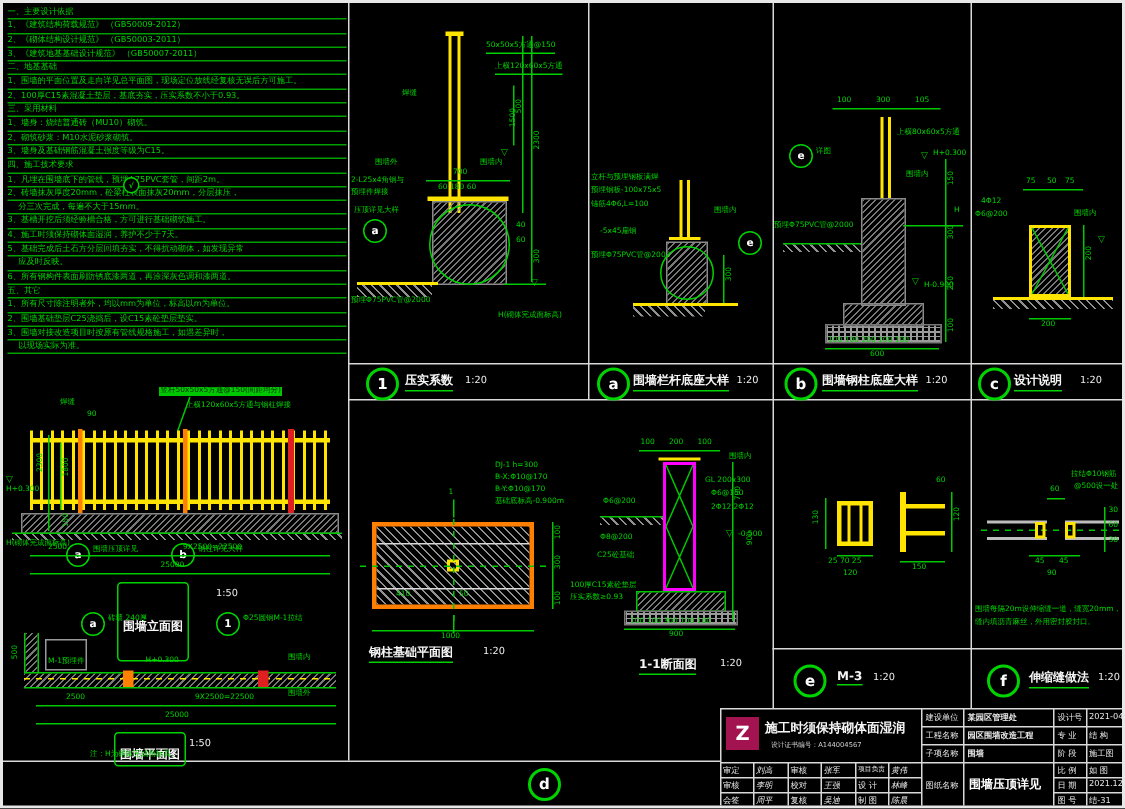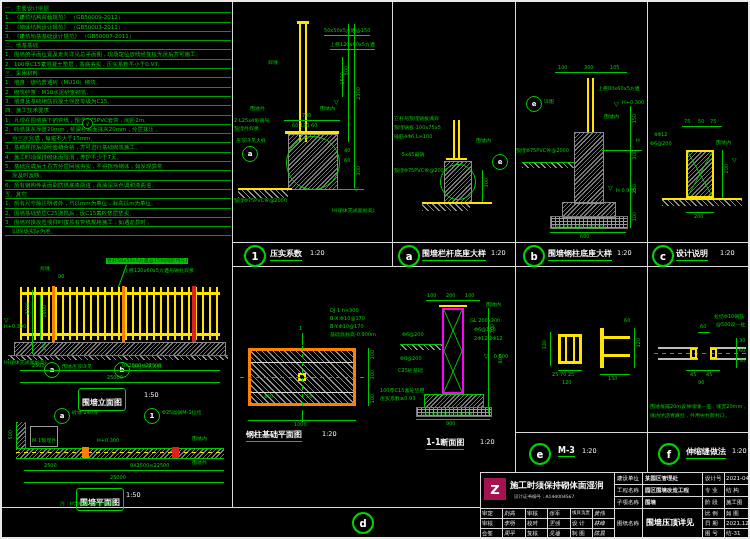--- a/index.html
+++ b/index.html
@@ -110,21 +110,21 @@
   <div class="g5" style="left:60px;top:362px;">围墙压顶详见</div>
   <div class="mk" style="left:112px;top:360px;width:14px;height:14px;font-size:7px;border-width:1px;">b</div>
   <div class="g5" style="left:130px;top:362px;">钢柱详见大样</div>
 
   <div class="hl" style="left:18px;top:368px;width:200px;"></div>
   <div class="g5" style="left:30px;top:361px;">2500</div>
   <div class="g5" style="left:120px;top:361px;">9X2500=22500</div>
   <div class="hl" style="left:18px;top:380px;width:200px;"></div>
   <div class="g5" style="left:105px;top:373px;">25000</div>
 
-  <div class="ab" style="left:76px;top:386px;border:1px solid #00d400;border-radius:3px;padding:1px 3px;">
+  <div class="ab" style="left:76px;top:386px;border:1px solid #00d400;border-radius:3px;padding:16px 3px;">
     <span class="w8" style="position:static;">围墙立面图</span>
   </div>
   <span class="w7" style="left:142px;top:389px;">1:50</span>
 
   <div class="mk" style="left:52px;top:406px;width:14px;height:14px;font-size:7px;border-width:1px;">a</div>
   <div class="g5" style="left:70px;top:408px;">砖墙 240厚</div>
   <div class="mk" style="left:142px;top:406px;width:14px;height:14px;font-size:7px;border-width:1px;">1</div>
   <div class="g5" style="left:160px;top:408px;">Φ25圆钢M-1拉结</div>
   <div class="ab" style="left:28px;top:424px;border:1px solid #9a9a9a;padding:0 1px;">
     <span class="g5" style="position:static;">M-1预埋件</span>

